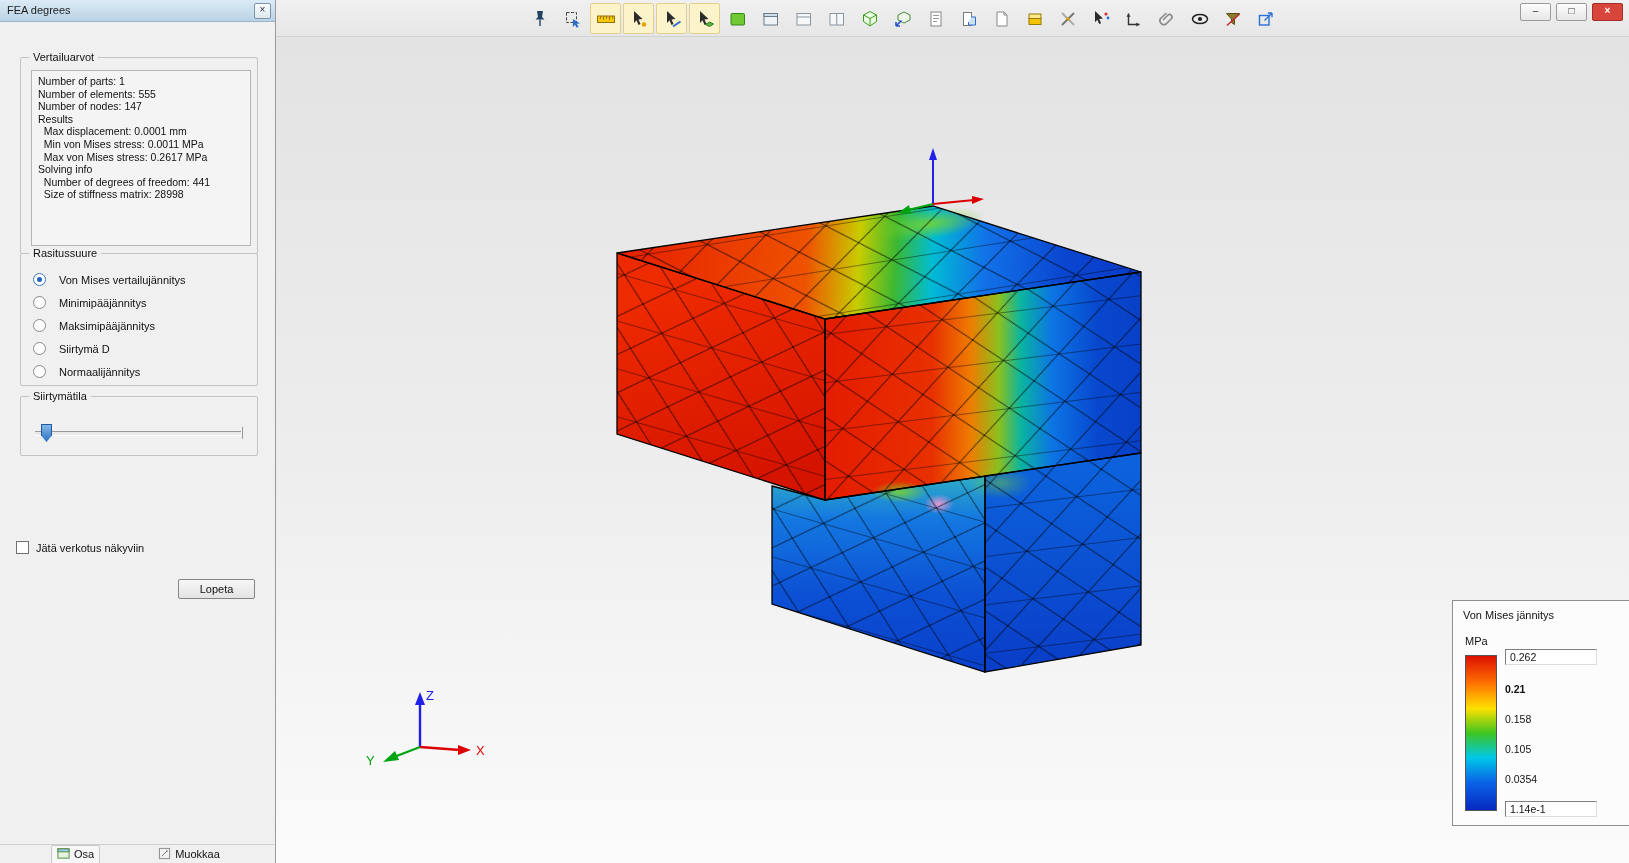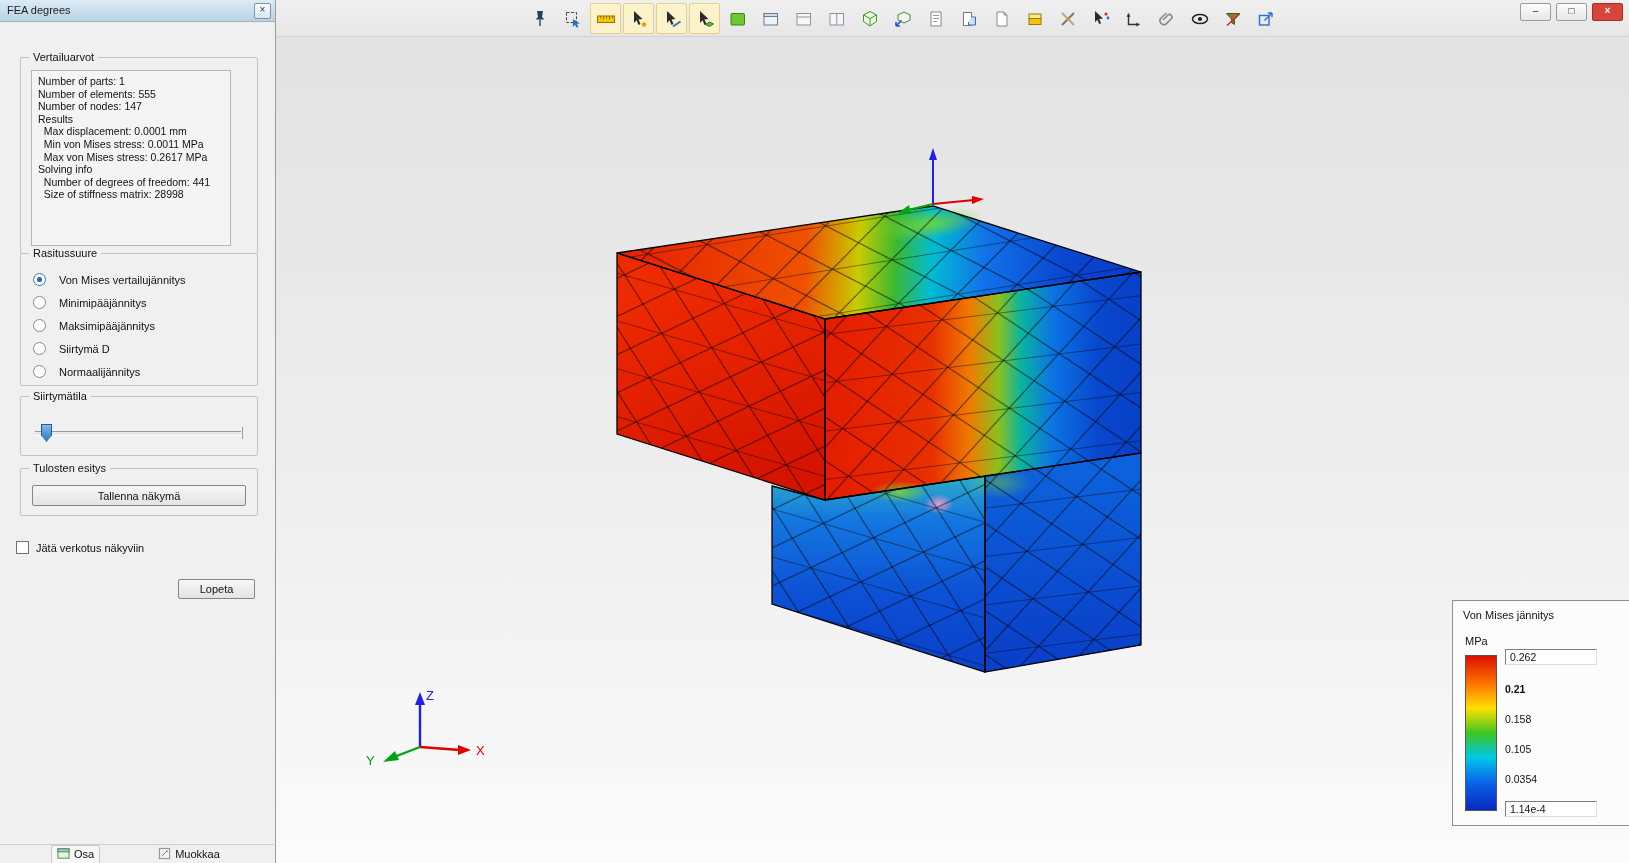--- a/index.html
+++ b/index.html
@@ -39,21 +39,21 @@
   
   .panel{position:absolute;left:0;top:0;width:276px;height:863px;z-index:5;
          background:#f0f0f0;border-right:1px solid #9b9b9b;box-sizing:border-box;}
   .ptitle{position:absolute;left:0;top:0;right:0;height:21px;
           background:linear-gradient(#dcebf6,#b9d2e5);border-bottom:1px solid #9eb5c6;}
   .ptitle-text{position:absolute;left:7px;top:4px;font-size:11px;color:#1c1c1c;}
   .pclose{position:absolute;right:4px;top:3px;width:15px;height:14px;font-size:10px;line-height:12px;
           text-align:center;background:linear-gradient(#fafcfe,#dde7ef);border:1px solid #7c93a6;border-radius:2px;color:#334;}
   .group{position:absolute;left:20px;width:238px;border:1px solid #c3c3c3;border-radius:2px;box-sizing:border-box;}
   .group-label{position:absolute;top:-7px;left:8px;background:#f0f0f0;padding:0 4px;font-size:11px;}
-  .statsbox{position:absolute;left:10px;top:12px;width:200px;height:176px;box-sizing:border-box;
+  .statsbox{position:absolute;left:10px;top:12px;width:220px;height:176px;box-sizing:border-box;
             background:#f4f4f4;border:1px solid #b5b5b5;padding:4px 6px;overflow:hidden;}
   .statline{font-size:10.5px;line-height:12.6px;white-space:pre;}
   .optrow{position:relative;height:23px;display:flex;align-items:center;gap:13px;padding-left:12px;}
   .radio{width:13px;height:13px;border-radius:50%;border:1px solid #8a8a8a;background:#fff;position:relative;box-sizing:border-box;flex:0 0 auto;}
   .radio.checked{border-color:#3a78bd;}
   .radio.checked::after{content:"";position:absolute;left:3px;top:3px;width:5px;height:5px;border-radius:50%;background:#1f66c0;}
   .optlabel{font-size:11px;}
   .slider-track{position:absolute;left:14px;top:34px;width:206px;height:3px;background:#e8e8e8;
                 border-top:1px solid #9a9a9a;border-bottom:1px solid #fff;}
   .slider-tick-r{position:absolute;right:-2px;top:-5px;width:1px;height:12px;background:#9a9a9a;}
@@ -338,21 +338,21 @@
   <div class="legend">
     <div class="legend-title">Von Mises jännitys</div>
     <div class="legend-unit">MPa</div>
     <div class="legend-bar"></div>
     <div id="legend-values">
         <div class="legend-label field" style="top: 48px;">0.262</div>
         <div class="legend-label" style="top: 82px; font-weight: bold;">0.21</div>
         <div class="legend-label" style="top: 112px;">0.158</div>
         <div class="legend-label" style="top: 142px;">0.105</div>
         <div class="legend-label" style="top: 172px;">0.0354</div>
-        <div class="legend-label field" style="top: 200px;">1.14e-4</div>
+        <div class="legend-label field" style="top: 200px;">1.14e-1</div>
       </div>
   </div>
 
   <div class="panel">
     <div class="ptitle">
       <span class="ptitle-text">FEA degrees</span>
       <span class="pclose">×</span>
     </div>
 
     <div class="group" style="top:45px;height:197px;margin-top:12px;">
@@ -398,24 +398,20 @@
     </div>
 
     <div class="group" style="top:396px;height:60px;">
       <span class="group-label">Siirtymätila</span>
       <div class="slider-track">
         <div class="slider-tick-r"></div>
         <div class="slider-thumb"></div>
       </div>
     </div>
 
-    <div class="group" style="top:468px;height:48px;">
-      <span class="group-label">Tulosten esitys</span>
-      <div class="btn saveview-btn">Tallenna näkymä</div>
-    </div>
 
     <div class="checkrow">
       <span class="checkbox"></span>
       <span class="checklabel">Jätä verkotus näkyviin</span>
     </div>
 
     <div class="btn lopeta-btn">Lopeta</div>
 
     <div class="ptabs" id="ptabs">
         <div class="ptab">

